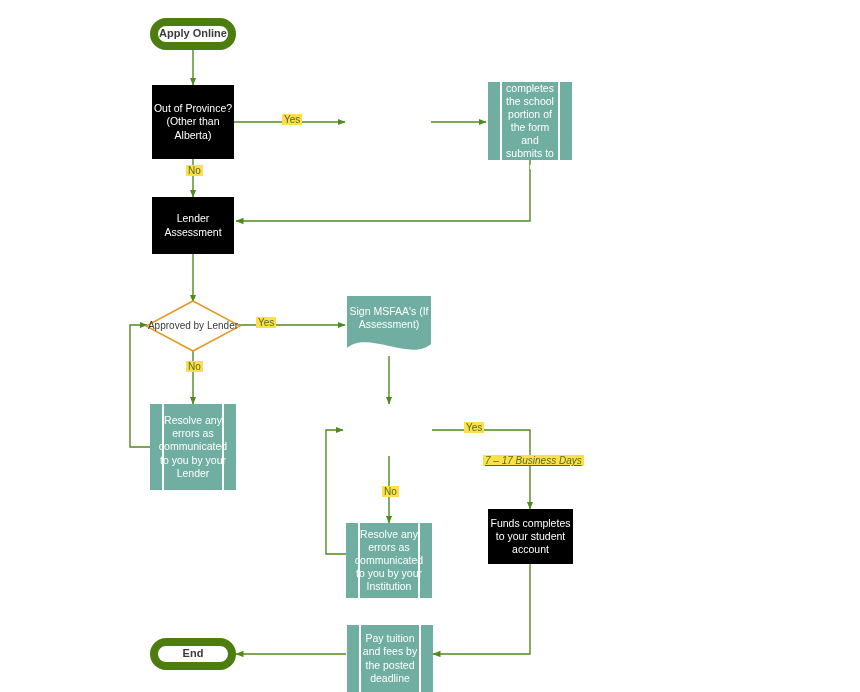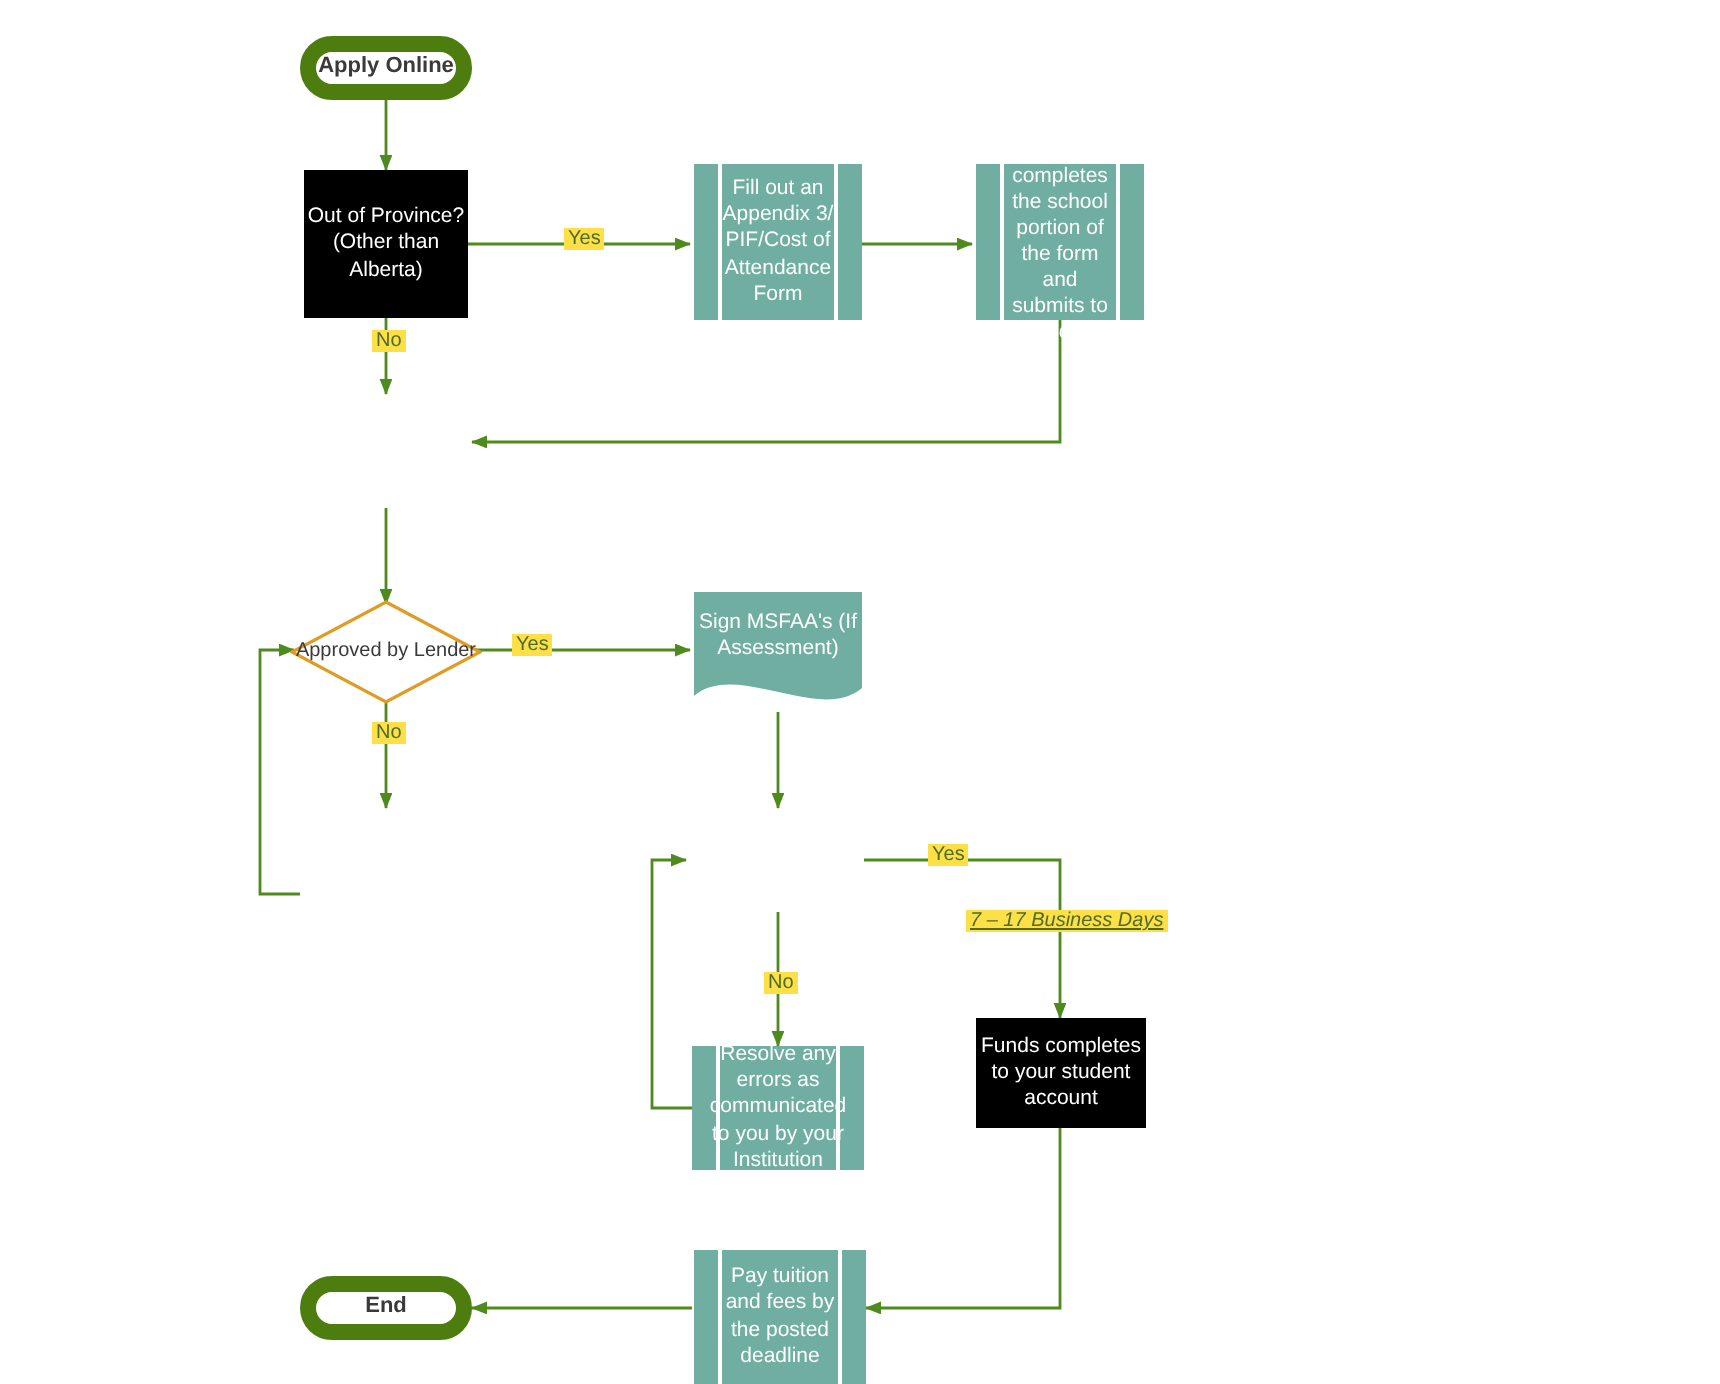--- a/index.html
+++ b/index.html
@@ -156,50 +156,53 @@
 
   <div class="node terminator" style="left:150px; top:18px; width:86px; height:32px;">
     <span>Apply Online</span>
   </div>
 
   <div class="node process-green" style="left:152px; top:85px; width:82px; height:74px; flex-direction:column;">
     <span>Out of Province?</span>
     <span>(Other than Alberta)</span>
   </div>
 
-  <div class="node predefined" style="left:347px; top:82px; width:84px; height:78px;">
-    <span class="bar left"></span>
-    <span class="bar right"></span>
-    <span class="ptext">Fill out an Appendix 3/ PIF/Cost of Attendance Form</span>
-  </div>
 
   <div class="node predefined" style="left:488px; top:82px; width:84px; height:78px;">
     <span class="bar left"></span>
     <span class="bar right"></span>
     <span class="ptext">Institution completes the school  portion of the form and submits to lender</span>
   </div>
 
+  <div class="node process-green" style="left:152px; top:197px; width:82px; height:57px;">
+    <span>Lender Assessment</span>
+  </div>
 
   <div class="node decision" style="left:145px; top:300px; width:96px; height:52px;">
     <svg class="dia-svg" viewBox="0 0 96 52" preserveAspectRatio="none">
       <polygon points="48,1 95,26 48,51 1,26" fill="#ffffff" stroke="#E09B24" stroke-width="1.6"></polygon>
     </svg>
     <span class="dtxt">Approved by Lender</span>
   </div>
 
   <div class="node document" style="left:347px; top:296px; width:84px; height:60px;">
     <svg class="doc-svg" viewBox="0 0 84 60" preserveAspectRatio="none">
       <path d="M0,0 H84 V48 C63,66 21,34 0,52 Z" fill="#6FAEA0"></path>
     </svg>
     <span class="dtext">Sign MSFAA's (If Assessment)</span>
   </div>
 
-
-
-  <div class="node predefined" style="left:346px; top:523px; width:86px; height:62px;">
+  <div class="node predefined" style="left:150px; top:404px; width:86px; height:86px;">
+    <span class="bar left"></span>
+    <span class="bar right"></span>
+    <span class="ptext">Resolve any errors as communicated to you by your Lender</span>
+  </div>
+
+
+  <div class="node predefined" style="left:346px; top:523px; width:86px; height:75px;">
     <span class="bar left"></span>
     <span class="bar right"></span>
     <span class="ptext">Resolve any errors as communicated to you by your Institution</span>
   </div>
 
   <div class="node process-green" style="left:488px; top:509px; width:85px; height:55px;">
     <span>Funds completes to your student account</span>
   </div>
 
   <div class="node terminator" style="left:150px; top:638px; width:86px; height:32px;">

